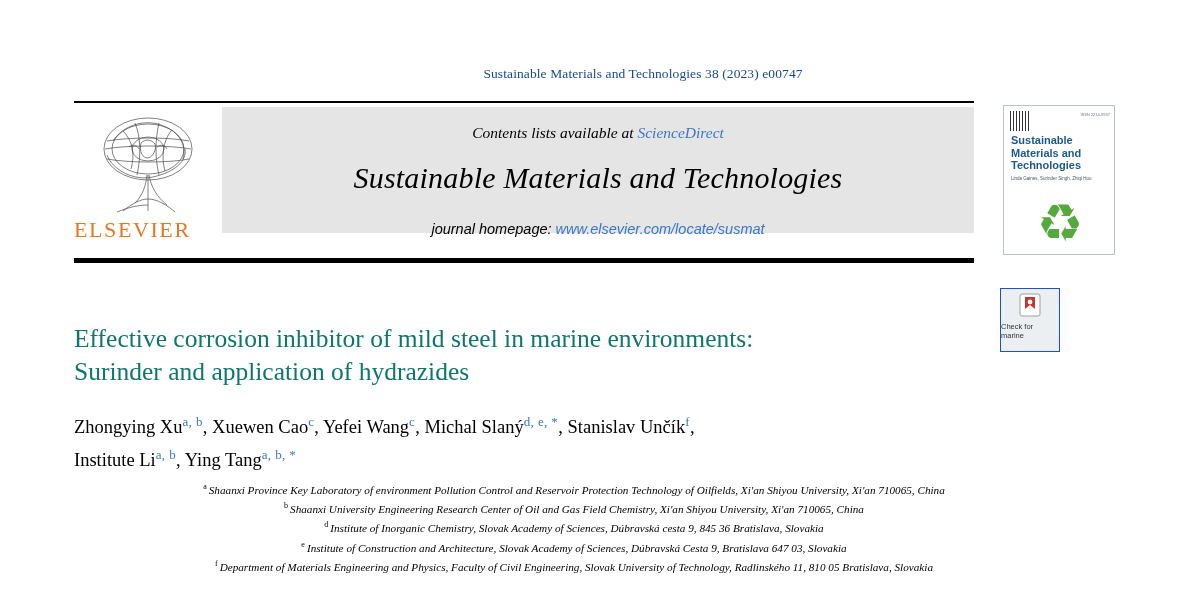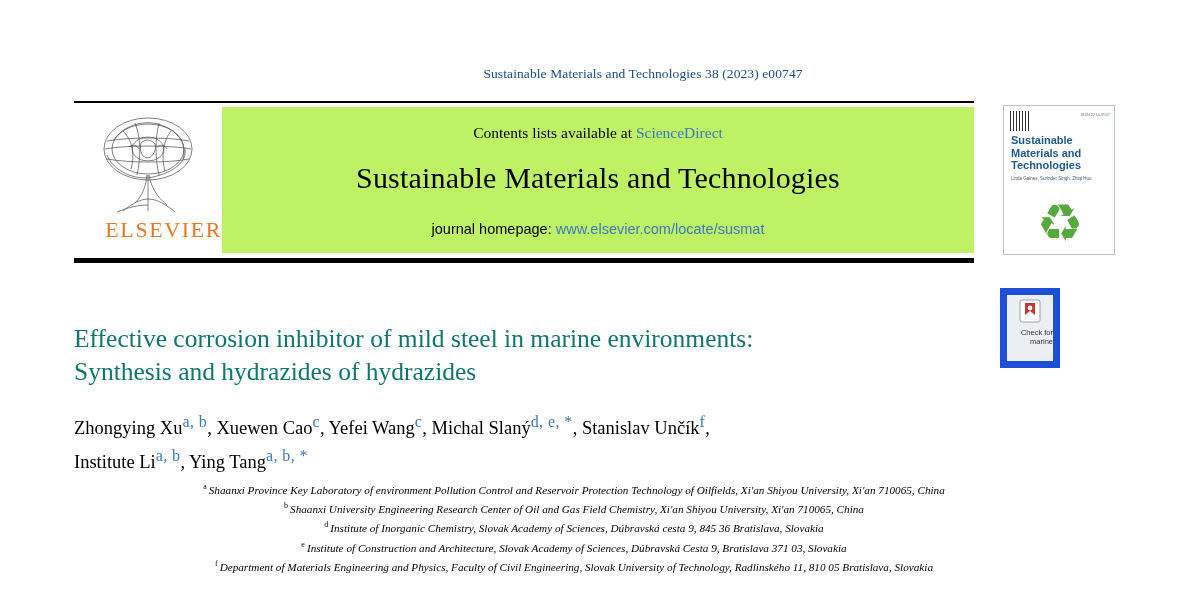--- a/index.html
+++ b/index.html
@@ -44,44 +44,45 @@
     border-top: 2px solid #000;
     height: 158px;
     box-sizing: border-box;
   }
   .elsevier-logo {
     position: absolute;
     top: 4px;
     left: 0;
     width: 148px;
     height: 152px;
-    text-align: right;
+    text-align: left;
   }
   .elsevier-tree {
     width: 130px;
     height: 108px;
     margin: 4px auto 0 auto;
     display: block;
   }
   .elsevier-word {
     font-family: "Liberation Serif", serif;
     font-size: 22px;
     letter-spacing: 1.6px;
     color: #e87722;
     margin-top: -2px;
   }
   .journal-band {
     position: absolute;
     top: 4px;
     left: 148px;
     width: 752px;
-    height: 146px;
-    background: #bef264;
+    height: 126px;
+    background: #e5e5e5;
     box-sizing: border-box;
     text-align: center;
+    font-style: italic;
   }
   .contents-line {
     font-family: "Liberation Serif", serif;
     font-size: 15.5px;
     padding-top: 17px;
   }
   .contents-line a {
     color: #3a78c3;
     text-decoration: none;
   }
@@ -172,25 +173,25 @@
     line-height: 52px;
     color: #56a93c;
   }
 
   
   .crossmark {
     position: absolute;
     top: 288px;
     left: 1000px;
     width: 60px;
-    height: 80px;
+    height: 64px;
     background: #eceff1;
-    border: 7px solid #1d4ed8;
+    border: 1px solid #1d4ed8;
     box-sizing: border-box;
-    text-align: right;
+    text-align: left;
     font-family: "Liberation Sans", sans-serif;
   }
   .crossmark-mark {
     margin: 4px auto 0 auto;
     width: 26px;
     height: 28px;
     position: relative;
   }
   .crossmark-label {
     font-size: 7.5px;
@@ -215,21 +216,21 @@
   .authors {
     position: absolute;
     top: 408px;
     left: 74px;
     width: 940px;
     font-family: "Liberation Serif", serif;
     font-size: 18.5px;
     line-height: 27px;
   }
   .authors sup {
-    font-size: 16px;
+    font-size: 13px;
     color: #3a78c3;
     vertical-align: super;
     letter-spacing: 0.4px;
   }
 
   
   .affiliations {
     position: absolute;
     top: 479px;
     left: 74px;
@@ -317,28 +318,28 @@
       </svg>
     </div>
     <div class="crossmark-label">
       <span>Check for</span><br>
       <span>marine</span>
     </div>
   </div>
 
   <div class="article-title">
     <span>Effective corrosion inhibitor of mild steel in marine environments:</span><br>
-    <span>Synthesis and hydrazides of hydrazides</span>
+    <span>Surinder and application of hydrazides</span>
   </div>
 
   <div class="authors">
     <span>Zhongying Xu</span><sup>a, b</sup><span>, </span><span>Xuewen Cao</span><sup>c</sup><span>, </span><span>Yefei Wang</span><sup>c</sup><span>, </span><span>Michal Slaný</span><sup>d, e, *</sup><span>, </span><span>Stanislav Unčík</span><sup>f</sup><span>, </span><br><span>Institute Li</span><sup>a, b</sup><span>, </span><span>Ying Tang</span><sup>a, b, *</sup>
   </div>
 
   <div class="affiliations">
     <div class="aff-row"><sup>a</sup><span>Shaanxi Province Key Laboratory of environment Pollution Control and Reservoir Protection Technology of Oilfields, Xi'an Shiyou University, Xi'an 710065, China</span></div>
     <div class="aff-row"><sup>b</sup><span>Shaanxi University Engineering Research Center of Oil and Gas Field Chemistry, Xi'an Shiyou University, Xi'an 710065, China</span></div>
     <div class="aff-row"><sup>d</sup><span>Institute of Inorganic Chemistry, Slovak Academy of Sciences, Dúbravská cesta 9, 845 36 Bratislava, Slovakia</span></div>
-    <div class="aff-row"><sup>e</sup><span>Institute of Construction and Architecture, Slovak Academy of Sciences, Dúbravská Cesta 9, Bratislava 371 03, Slovakia</span></div>
+    <div class="aff-row"><sup>e</sup><span>Institute of Construction and Architecture, Slovak Academy of Sciences, Dúbravská Cesta 9, Bratislava 647 03, Slovakia</span></div>
     <div class="aff-row"><sup>f</sup><span>Department of Materials Engineering and Physics, Faculty of Civil Engineering, Slovak University of Technology, Radlinského 11, 810 05 Bratislava, Slovakia</span></div>
   </div>
 
 </div>
 
 </body></html>

